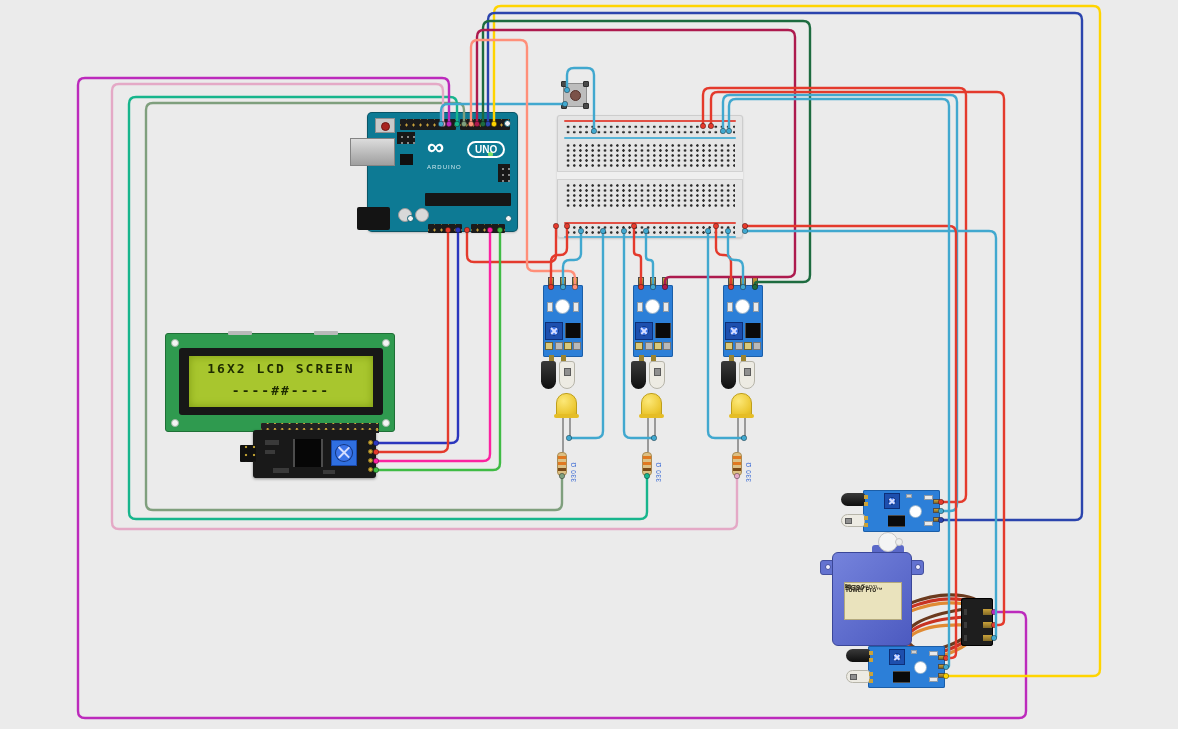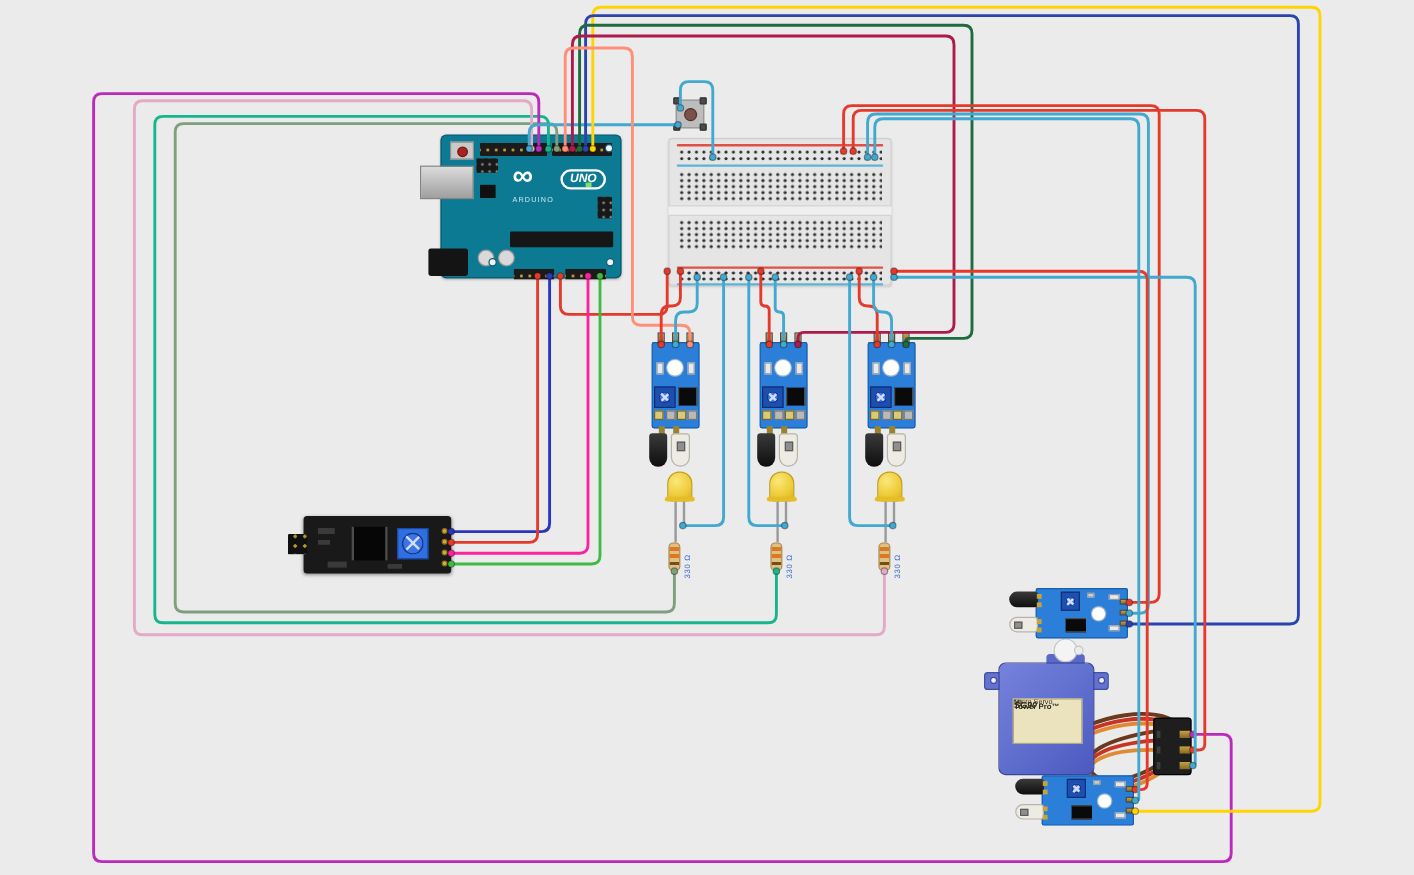--- a/index.html
+++ b/index.html
@@ -42,21 +42,21 @@
              background-image:radial-gradient(circle,#888 1px,transparent 1.3px);background-size:6px 6px;background-position:2px 2px;}
   .ard-icsp2{left:131px;top:52px;width:12px;height:18px;background:#181818;
              background-image:radial-gradient(circle,#888 1px,transparent 1.3px);background-size:6px 6px;background-position:2px 2px;}
   .ard-chip-s{left:33px;top:42px;width:13px;height:11px;background:#101010;}
   .ard-mcu{left:58px;top:81px;width:86px;height:13px;background:#161616;border-radius:1px;}
   .ard-cap{width:14px;height:14px;border-radius:50%;background:#d9d9d9;border:1px solid #9a9a9a;}
   .cap1{left:31px;top:96px}.cap2{left:48px;top:96px}
   .ard-logo-row{left:60px;top:27px;width:86px;height:24px;}
   .ard-inf{left:0;top:-6px;color:#fff;font-size:24px;font-weight:bold;letter-spacing:-2px;}
   .ard-uno{left:40px;top:2px;color:#fff;border:2px solid #fff;border-radius:10px;padding:1px 6px;
-           font-size:10px;font-weight:bold;font-style:italic;}
+           font-size:10px;font-weight:bold;}
   .ard-brand{left:60px;top:52px;color:#cfe8ee;font-size:6px;letter-spacing:1px;}
   .ard-hole{width:7px;height:7px;border-radius:50%;background:#f2f2f2;border:1px solid #0a5c70;}
   .h1{left:137px;top:8px}.h2{left:138px;top:103px}.h3{left:40px;top:103px}
   .ard-onled{left:121px;top:40px;width:5px;height:4px;background:#7ce06a;border-radius:1px;}
 
   
   .btn{left:563px;top:83px;width:24px;height:24px;background:#bdbdbd;border:1px solid #8d8d8d;border-radius:3px;z-index:7;}
   .btn-leg{width:6px;height:6px;background:#4a4a4a;border:1px solid #2e2e2e;border-radius:1px;}
   .bl1{left:-3px;top:-3px}.bl2{left:19px;top:-3px}.bl3{left:-3px;top:19px}.bl4{left:19px;top:19px}
   .btn-cap{left:5.5px;top:5.5px;width:11px;height:11px;border-radius:50%;background:#7b5248;border:1px solid #55332c;}
@@ -226,20 +226,35 @@
   </div>
 
   <div class="btn">
     <span class="btn-leg bl1"></span>
     <span class="btn-leg bl2"></span>
     <span class="btn-leg bl3"></span>
     <span class="btn-leg bl4"></span>
     <span class="btn-cap"></span>
   </div>
 
+  <div class="lcd">
+    <span class="lcd-tab tb1"></span>
+    <span class="lcd-tab tb2"></span>
+    <span class="lcd-hole lh1"></span>
+    <span class="lcd-hole lh2"></span>
+    <span class="lcd-hole lh3"></span>
+    <span class="lcd-hole lh4"></span>
+    <span class="lcd-bezel">
+      <span class="lcd-screen">
+        <span class="lcd-line ll1">16X2 LCD SCREEN</span>
+        <span class="lcd-line ll2">----##----</span>
+      </span>
+    </span>
+    <span class="lcd-pins"></span>
+  </div>
 
   <div class="i2c">
     <span class="i2c-jumper"></span>
     <span class="i2c-sm ism1"></span>
     <span class="i2c-sm ism2"></span>
     <span class="i2c-sm ism3"></span>
     <span class="i2c-sm ism4"></span>
     <span class="i2c-chip"></span>
     <span class="i2c-pot">
         <span class="pot-dial"></span>

